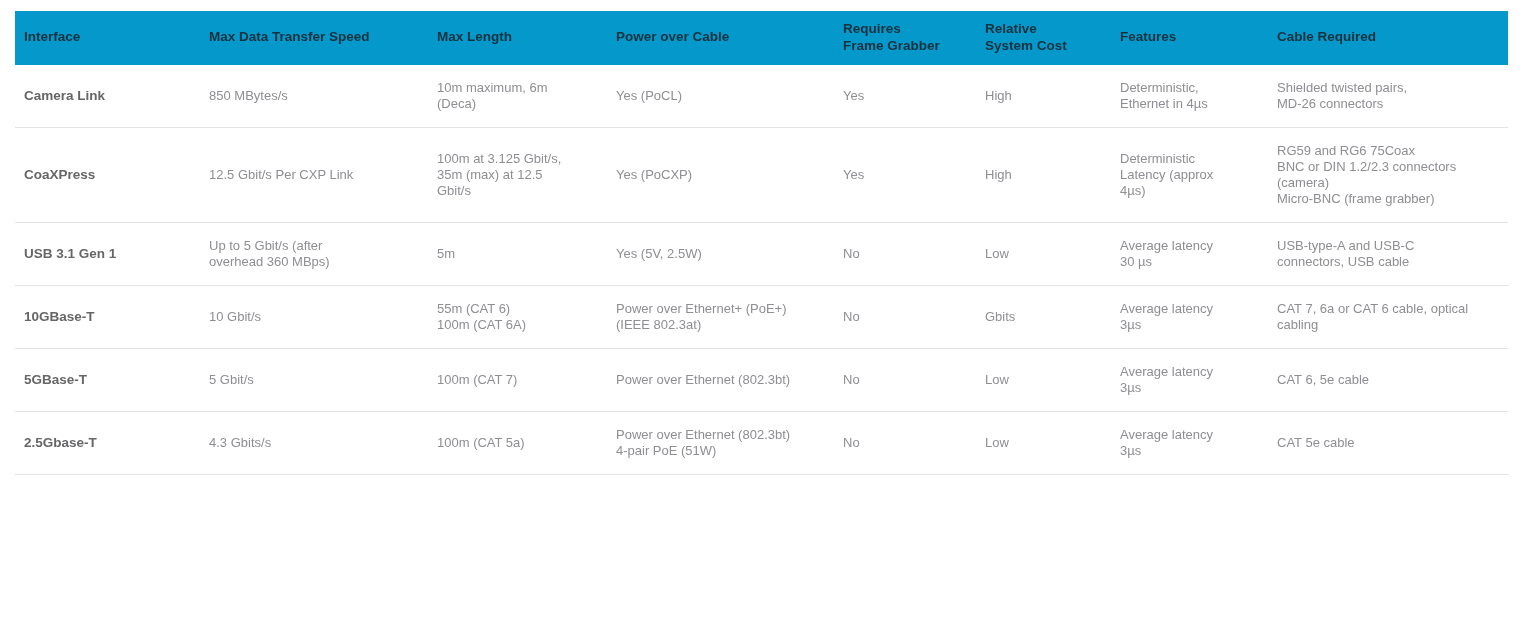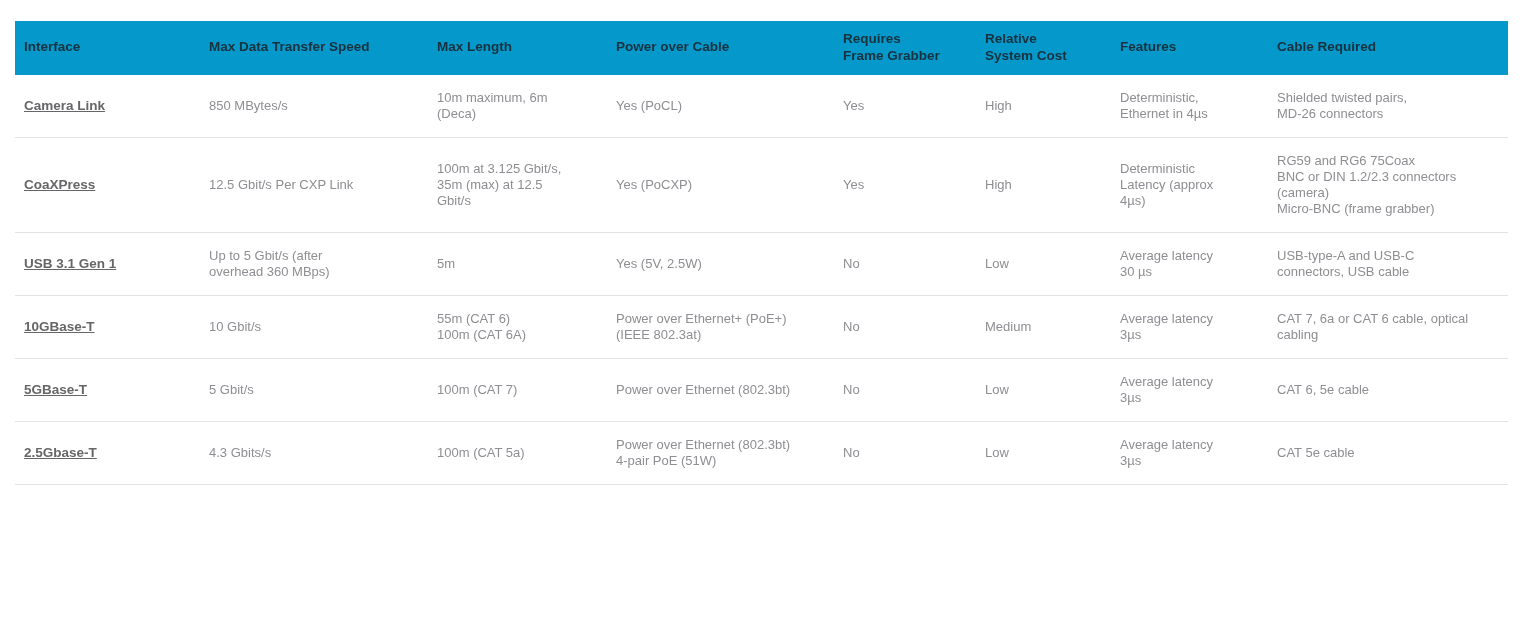--- a/index.html
+++ b/index.html
@@ -6,21 +6,21 @@
   html, body {
     background: #ffffff;
     font-family: "Liberation Sans", "DejaVu Sans", sans-serif;
   }
   body {
     width: 1524px;
     height: 621px;
     overflow: hidden;
   }
   .table-wrap {
-    margin: 21px 16px 0 15px;
+    margin: 11px 16px 0 15px;
   }
   table {
     width: 1493px;
     table-layout: fixed;
     border-collapse: collapse;
   }
   col.c1 { width: 185px; }
   col.c2 { width: 228px; }
   col.c3 { width: 179px; }
   col.c4 { width: 227px; }
@@ -48,21 +48,20 @@
     vertical-align: middle;
     padding: 15px 14px 15px 9px;
     line-height: 16px;
     white-space: pre-line;
     border-bottom: 1px solid #e3e3e3;
   }
   tbody td.row-label {
     color: #666668;
     font-weight: 700;
     font-size: 13.5px;
-    text-decoration: underline;
   }
 </style>
 </head>
 <body>
 
 <div class="table-wrap">
   <table>
     <colgroup>
       <col class="c1">
         <col class="c2">
@@ -132,21 +131,21 @@
 connectors, USB cable</td>
       </tr>
       <tr>
         <td class="row-label">10GBase-T</td>
         <td>10 Gbit/s</td>
         <td>55m (CAT 6)
 100m (CAT 6A)</td>
         <td>Power over Ethernet+ (PoE+)
 (IEEE 802.3at)</td>
         <td>No</td>
-        <td>Medium</td>
+        <td>Gbits</td>
         <td>Average latency
 3µs</td>
         <td>CAT 7, 6a or CAT 6 cable, optical
 cabling</td>
       </tr>
       <tr>
         <td class="row-label">5GBase-T</td>
         <td>5 Gbit/s</td>
         <td>100m (CAT 7)</td>
         <td>Power over Ethernet (802.3bt)</td>

